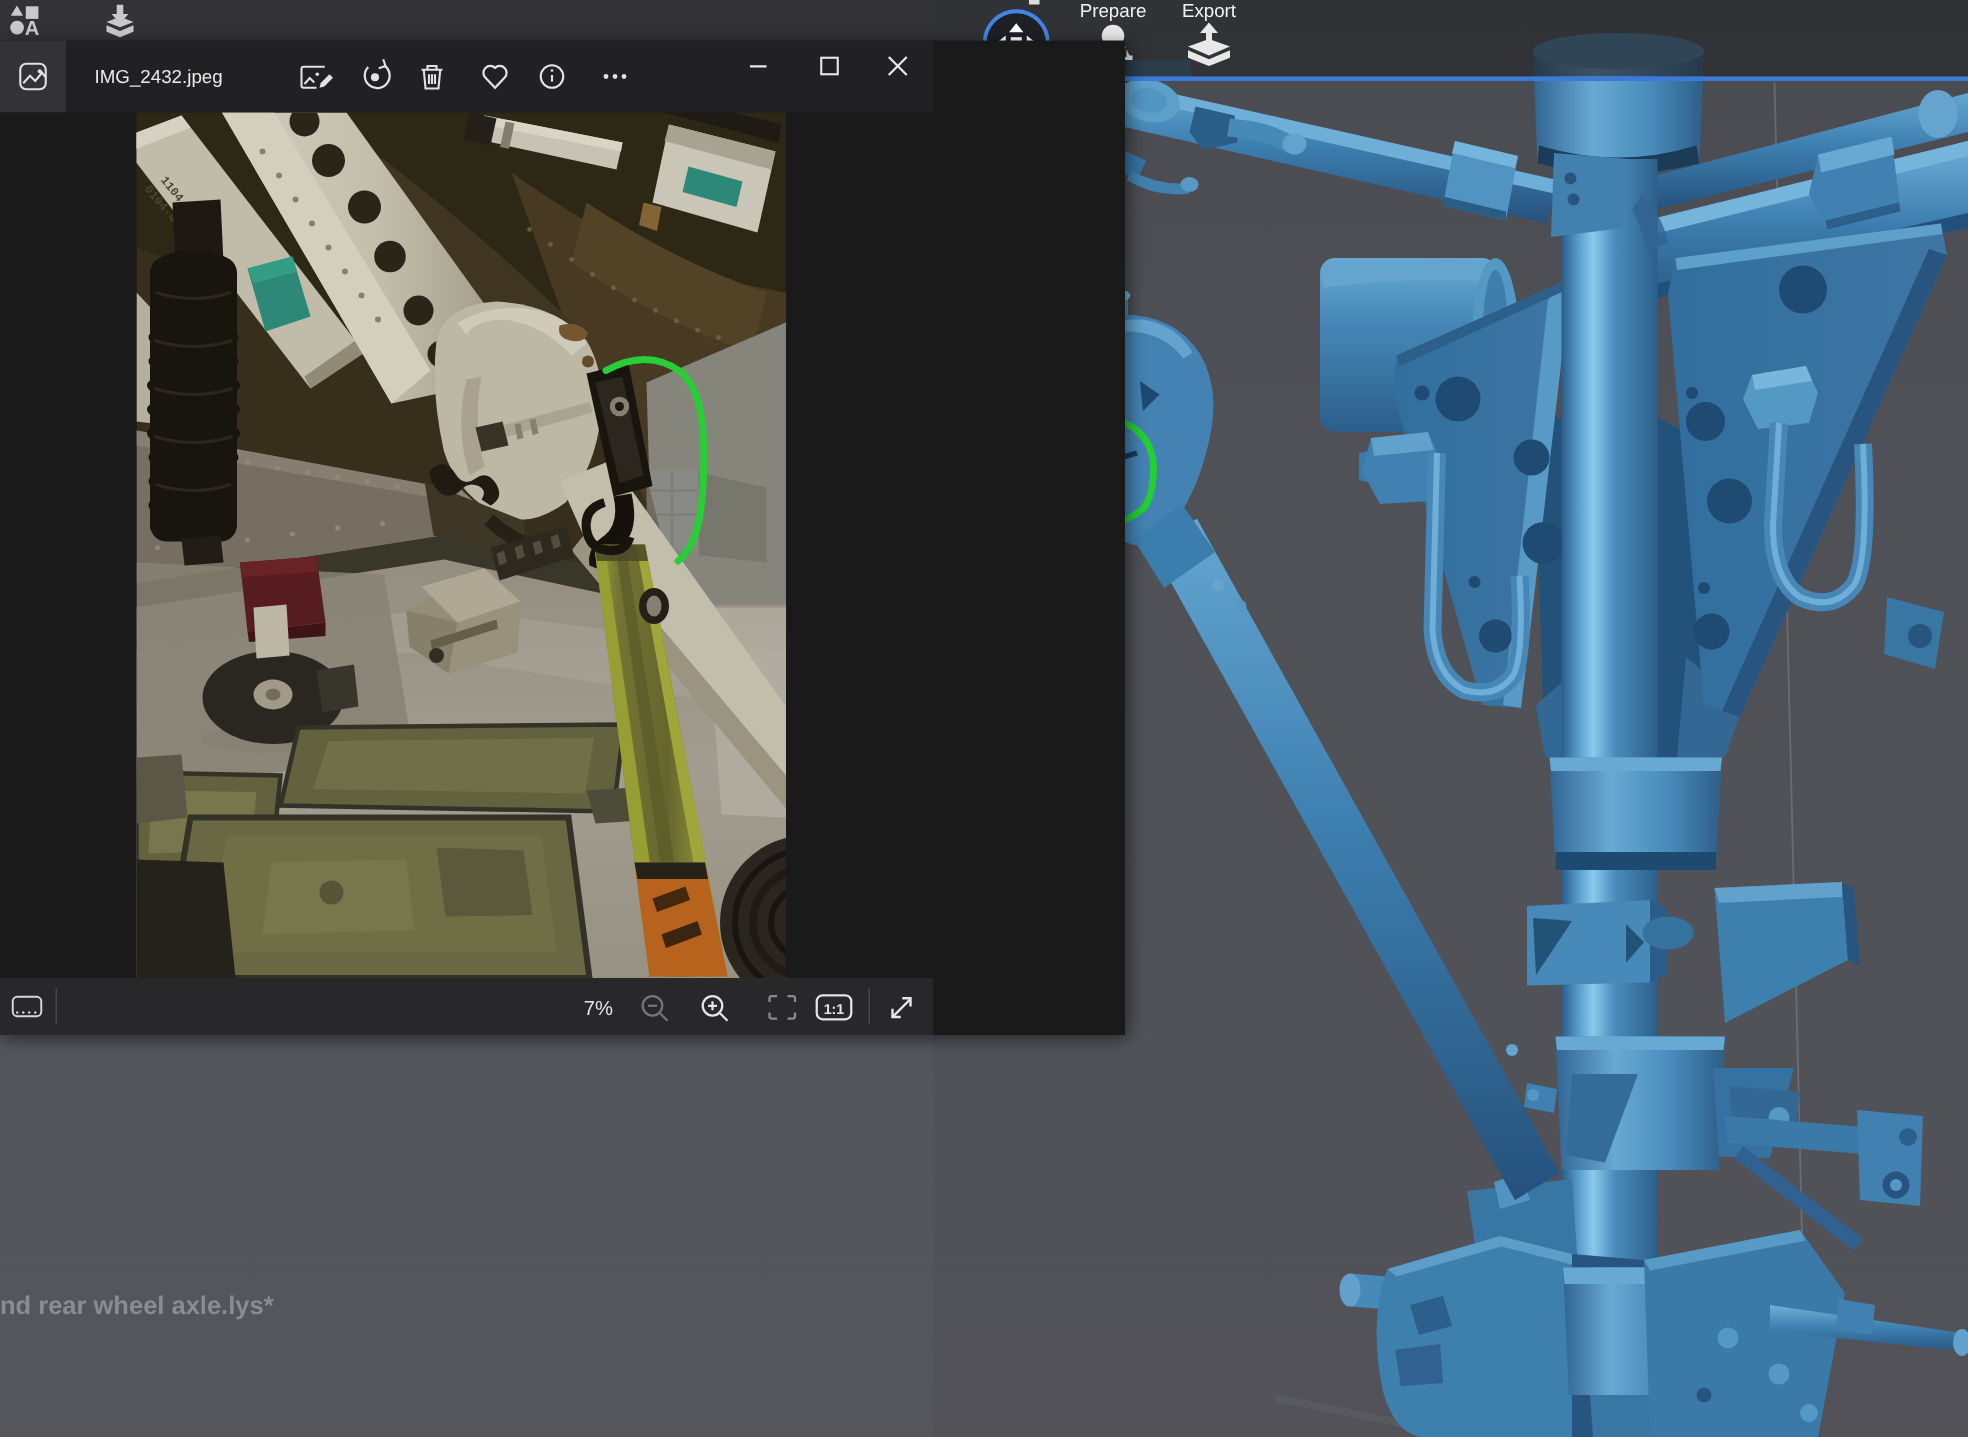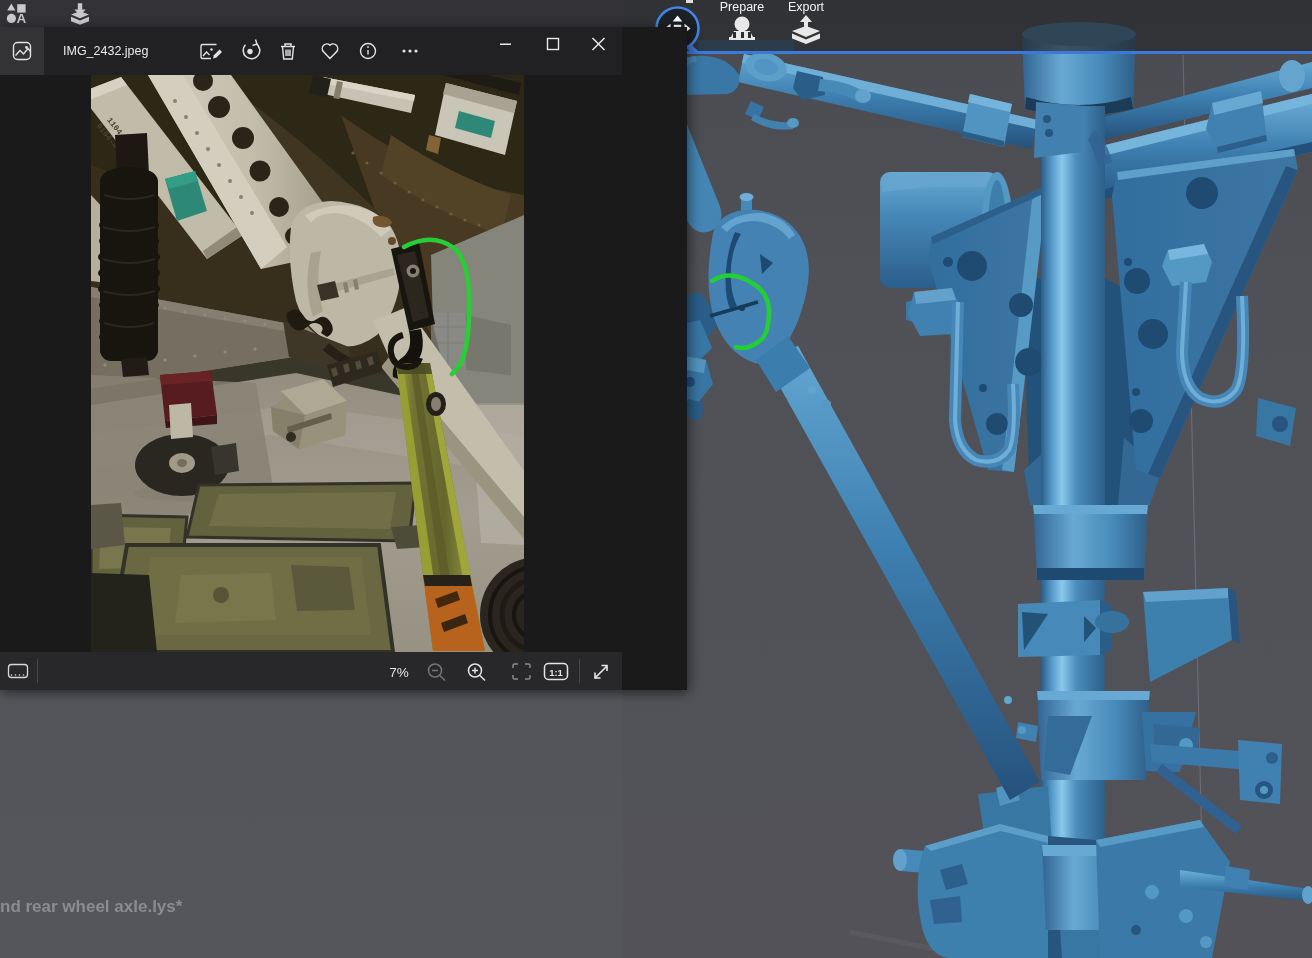--- a/index.html
+++ b/index.html
@@ -300,21 +300,21 @@
     <circle cx="11.4" cy="18.4" r="4.6"></circle>
     <text x="21.3" y="23.3" font-size="13.5" font-weight="bold" text-anchor="middle" font-family="Liberation Sans">A</text>
   </g>
 
   <g fill="#c9c9cb">
     <path d="M77.8 3.2 h4.4 v6.2 h3.4 l-5.6 6.4 -5.6 -6.4 h3.4 Z"></path>
     <path d="M71 14.6 l9 -3.4 9 3.4 -9 3.6 Z M71 16.8 v4.4 l9 3.6 9 -3.6 v-4.4 l-9 3.8 Z"></path>
   </g>
 </svg>
 
-<div class="abs" style="left:0;top:27px;width:687px;height:663px;background:#1a1a1a;box-shadow:0 4px 10px rgba(0,0,0,0.35), 5px 0 10px rgba(0,0,0,0.22);">
+<div class="abs" style="left:0;top:27px;width:750px;height:663px;background:#1a1a1a;box-shadow:0 4px 10px rgba(0,0,0,0.35), 5px 0 10px rgba(0,0,0,0.22);">
 
   <div class="abs" style="left:0;top:0;width:622px;height:48px;background:#212123;"></div>
 
   <div class="abs" style="left:0;top:0;width:44px;height:48px;background:#333336;"></div>
   <svg class="abs" style="left:0;top:0" width="622" height="48" viewBox="0 0 622 48">
 
     <g stroke="#e2e2e2" stroke-width="1.4" fill="none">
       <rect x="13.5" y="15.5" width="17" height="17" rx="4"></rect>
       <path d="M15.5 28.5 l4.5 -5 3.5 3.5 4.5 -5.5 2.5 3"></path>
       <circle cx="26.5" cy="20.5" r="1.4" fill="#e2e2e2" stroke="none"></circle>
@@ -644,13 +644,13 @@
     <rect x="579" y="7" width="1" height="24" fill="#47474a"></rect>
 
     <g stroke="#e8e8e8" stroke-width="1.6" fill="none">
       <path d="M595 26 l12 -12"></path>
       <path d="M601.5 13.5 h5.5 v5.5"></path>
       <path d="M600.5 26 h-5.5 v-5.5"></path>
     </g>
   </svg>
 </div>
 
-<div class="abs" style="left:0px;top:861px;color:#8b8c91;font-size:17px;font-weight:bold;margin-top:36px;">nd rear wheel axle.lys*</div>
+<div class="abs" style="left:0px;top:861px;color:#8b8c91;font-size:17px;font-weight:bold;">nd rear wheel axle.lys*</div>
 
 </body></html>

